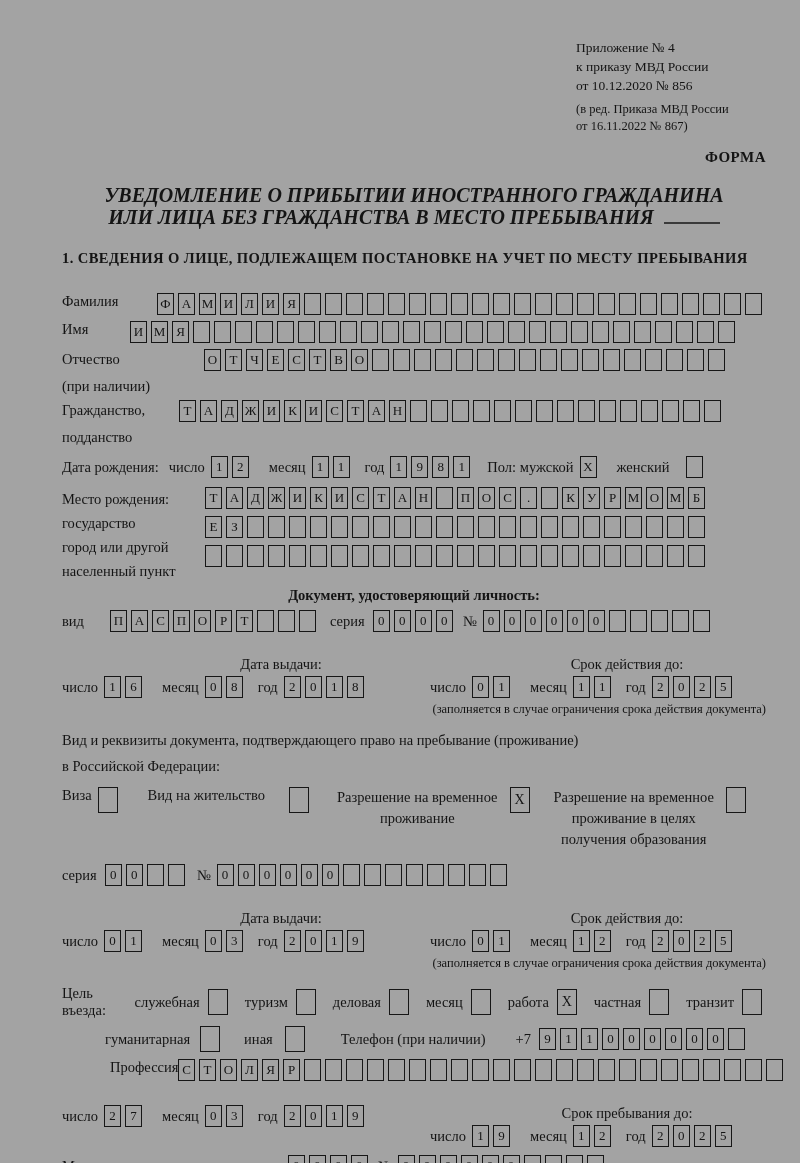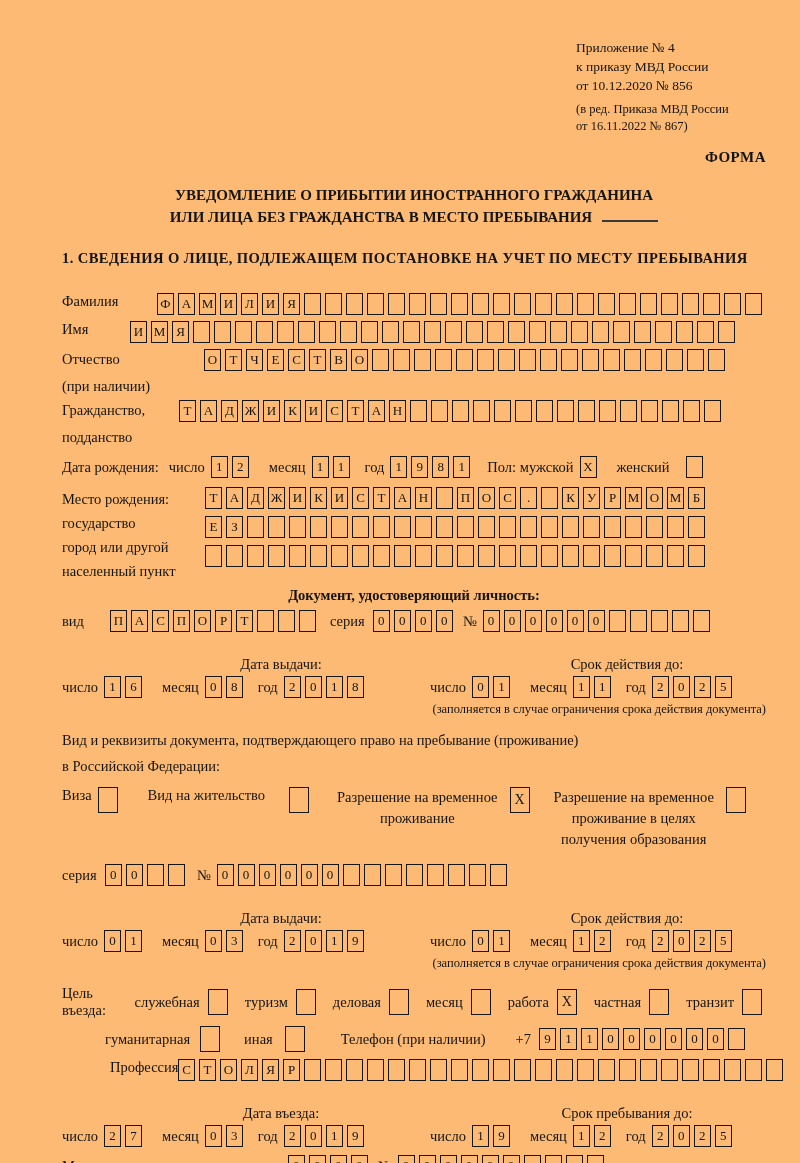--- a/index.html
+++ b/index.html
@@ -1,26 +1,26 @@
 <!DOCTYPE html>
 <html><head>
 <meta charset="utf-8">
 <style>
   html,body{margin:0;padding:0;background:#ffffff;}
   .page{
     width:800px;height:1163px;box-sizing:border-box;position:relative;
     padding:38px 34px 0 62px;
     font-family:"Liberation Serif","DejaVu Serif",serif;
-    color:#141414;font-size:14.5px;overflow:hidden;background:#fdba74;
+    color:#141414;font-size:14.5px;overflow:hidden;background:#a3a3a3;
   }
   .appendix{margin-left:auto;width:190px;line-height:19px;font-size:13.5px;}
   .appendix .rev{font-size:12.5px;line-height:17px;}
   .appendix .rev.first{margin-top:6px;}
   .forma{text-align:right;font-weight:bold;font-size:15px;margin-top:14px;letter-spacing:.5px;}
-  .title{text-align:center;font-weight:bold;font-size:15px;line-height:22px;margin-top:18px;}
+  .title{text-align:center;font-weight:bold;font-size:20px;line-height:22px;margin-top:18px;font-style:italic;}
   .blank{display:inline-block;width:56px;border-bottom:2px solid #3a3a3a;height:12px;margin-left:10px;}
   .sec{font-weight:bold;font-size:14.6px;margin-top:22px;letter-spacing:.4px;}
   .row{display:flex;align-items:flex-start;margin-top:6px;}
   .lbl{flex:none;}
   .lbl2{line-height:21px;flex:none;}
   .cells{display:flex;flex:none;}
   .cell{
     flex:none;display:inline-flex;align-items:center;justify-content:center;
     width:15px;height:20px;border:1.5px solid #161616;margin-right:4px;
     font-size:13px;line-height:20px;
@@ -619,21 +619,20 @@
         <span class="cell"></span>
         <span class="cell"></span>
         <span class="cell"></span>
         <span class="cell"></span>
         <span class="cell"></span>
       </span>
   </div>
 
   <div class="dates">
     <div class="dcol1">
-      <div class="dlabel c1">Дата въезда:</div>
       <div class="dline">
         <span class="dl">число</span>
         <span class="cells">
             <span class="cell">2</span>
             <span class="cell">7</span>
           </span>
         <span class="dl g1">месяц</span>
         <span class="cells">
             <span class="cell">0</span>
             <span class="cell">3</span>

